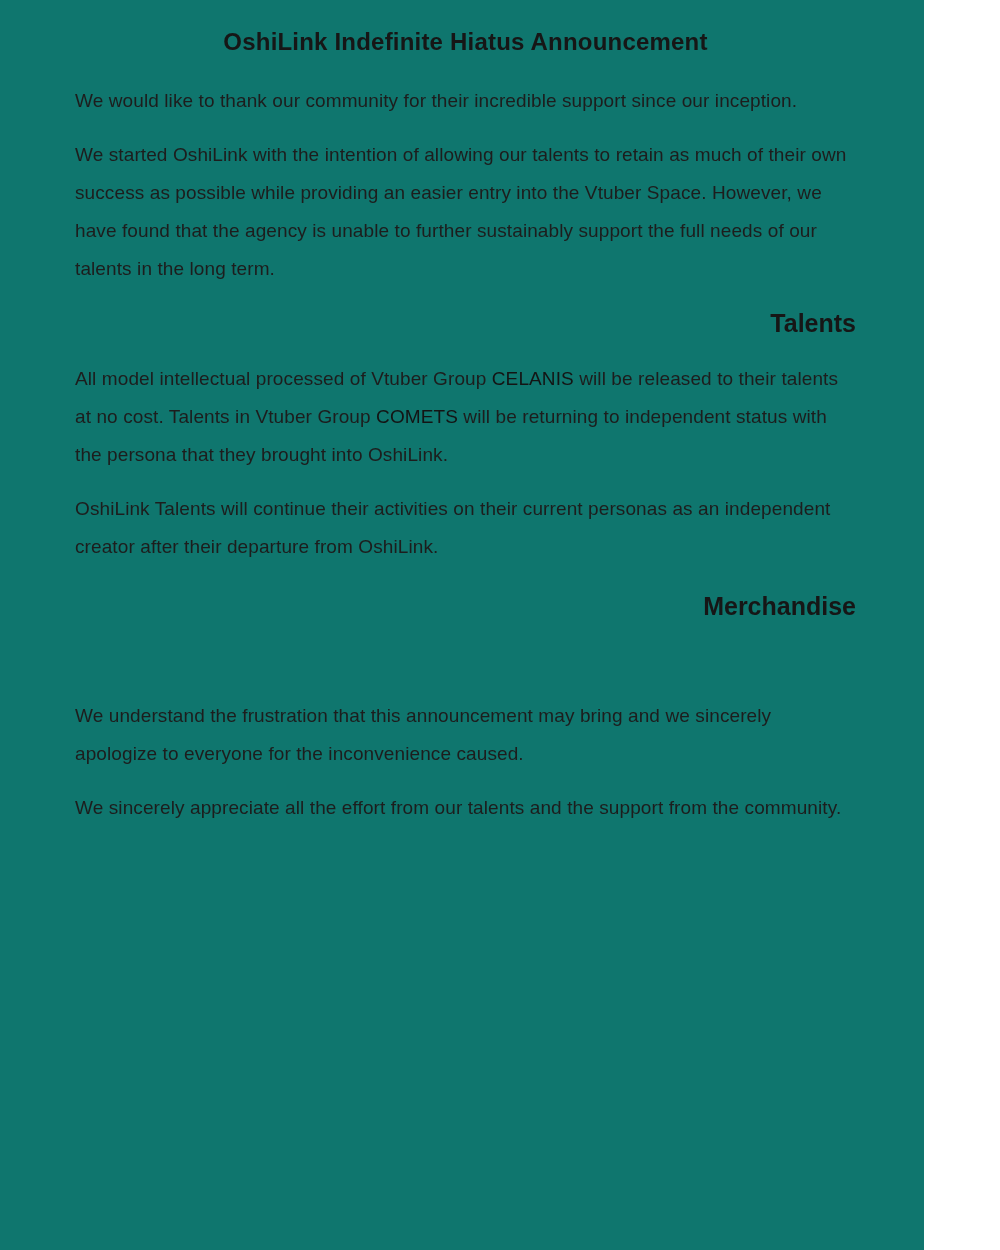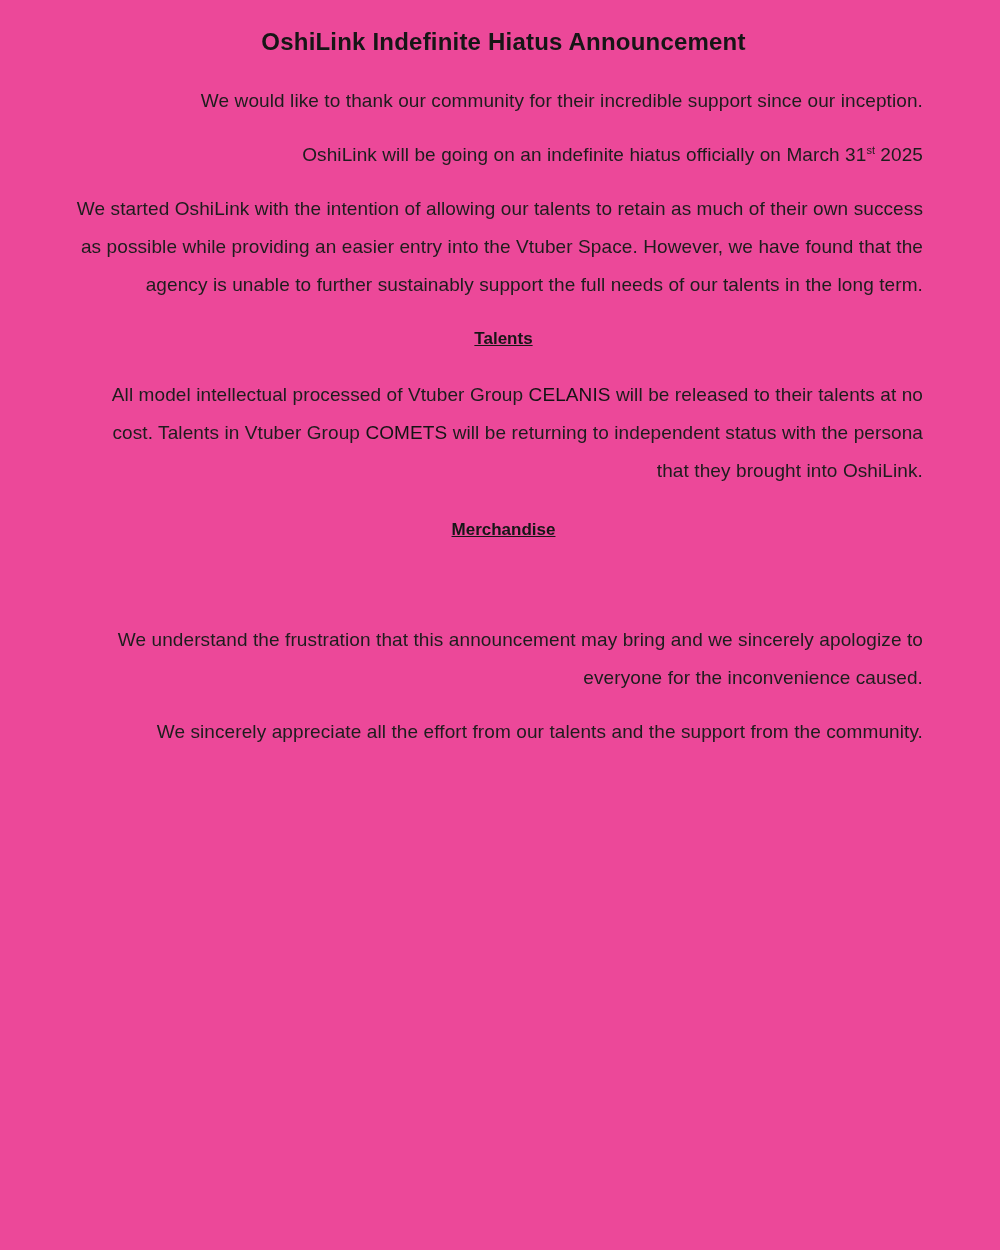--- a/index.html
+++ b/index.html
@@ -6,55 +6,53 @@
     margin: 0;
     padding: 0;
     background: #ffffff;
   }
   body {
     font-family: "Liberation Sans", "DejaVu Sans", sans-serif;
     color: #1d1d1d;
     -webkit-font-smoothing: antialiased;
   }
   .doc {
-    width: 1000px;
+    width: 924px;
     min-height: 1250px;
     box-sizing: border-box;
     padding: 26px 68px 60px 75px;
-    background: #ec4899;
+    background: #0f766e;
   }
   .doc-title {
     font-size: 24px;
     line-height: 32px;
     font-weight: 700;
     text-align: center;
     margin: 0 0 24px 0;
     letter-spacing: 0.2px;
     color: #161616;
   }
   .section-heading {
-    font-size: 17px;
+    font-size: 25px;
     line-height: 38px;
     font-weight: 700;
-    text-align: center;
+    text-align: right;
     margin: 6px 0 18px 0;
     color: #161616;
-    text-decoration: underline;
   }
   .section-heading.extra-space {
     margin-top: 21px;
   }
   .doc p {
     font-size: 19px;
     line-height: 38px;
     font-weight: 400;
-    margin: 0 9px 16px 0;
+    margin: 0 0 16px 0;
     letter-spacing: 0.1px;
     max-width: 862px;
-    text-align: right;
   }
   .bold-term {
     font-weight: 400;
     color: #141414;
   }
   sup.ordinal {
     font-size: 11px;
     line-height: 0;
     vertical-align: super;
     letter-spacing: 0;
@@ -66,29 +64,29 @@
 </style>
 </head>
 <body>
 
 <main class="doc">
 
   <h1 class="doc-title">OshiLink Indefinite Hiatus Announcement</h1>
 
   <p>We would like to thank our community for their incredible support since our inception.</p>
 
-  <p><span>OshiLink will be going on an indefinite hiatus officially on March 31</span><sup class="ordinal">st</sup><span> 2025</span></p>
 
   <p>We started OshiLink with the intention of allowing our talents to retain as much of their own success as possible while providing an easier entry into the Vtuber Space. However, we have found that the agency is unable to further sustainably support the full needs of our talents in the long term.</p>
 
 
   <h2 class="section-heading">Talents</h2>
 
   <p><span>All model intellectual processed of Vtuber Group </span><span class="bold-term">CELANIS</span><span> will be released to their talents at no cost. Talents in Vtuber Group </span><span class="bold-term">COMETS</span><span> will be returning to independent status with the persona that they brought into OshiLink.</span></p>
 
+  <p>OshiLink Talents will continue their activities on their current personas as an independent creator after their departure from OshiLink.</p>
 
   <h2 class="section-heading extra-space">Merchandise</h2>
 
 
   <div class="blank-line"></div>
 
   <p>We understand the frustration that this announcement may bring and we sincerely apologize to everyone for the inconvenience caused.</p>
 
   <p>We sincerely appreciate all the effort from our talents and the support from the community.</p>
 

